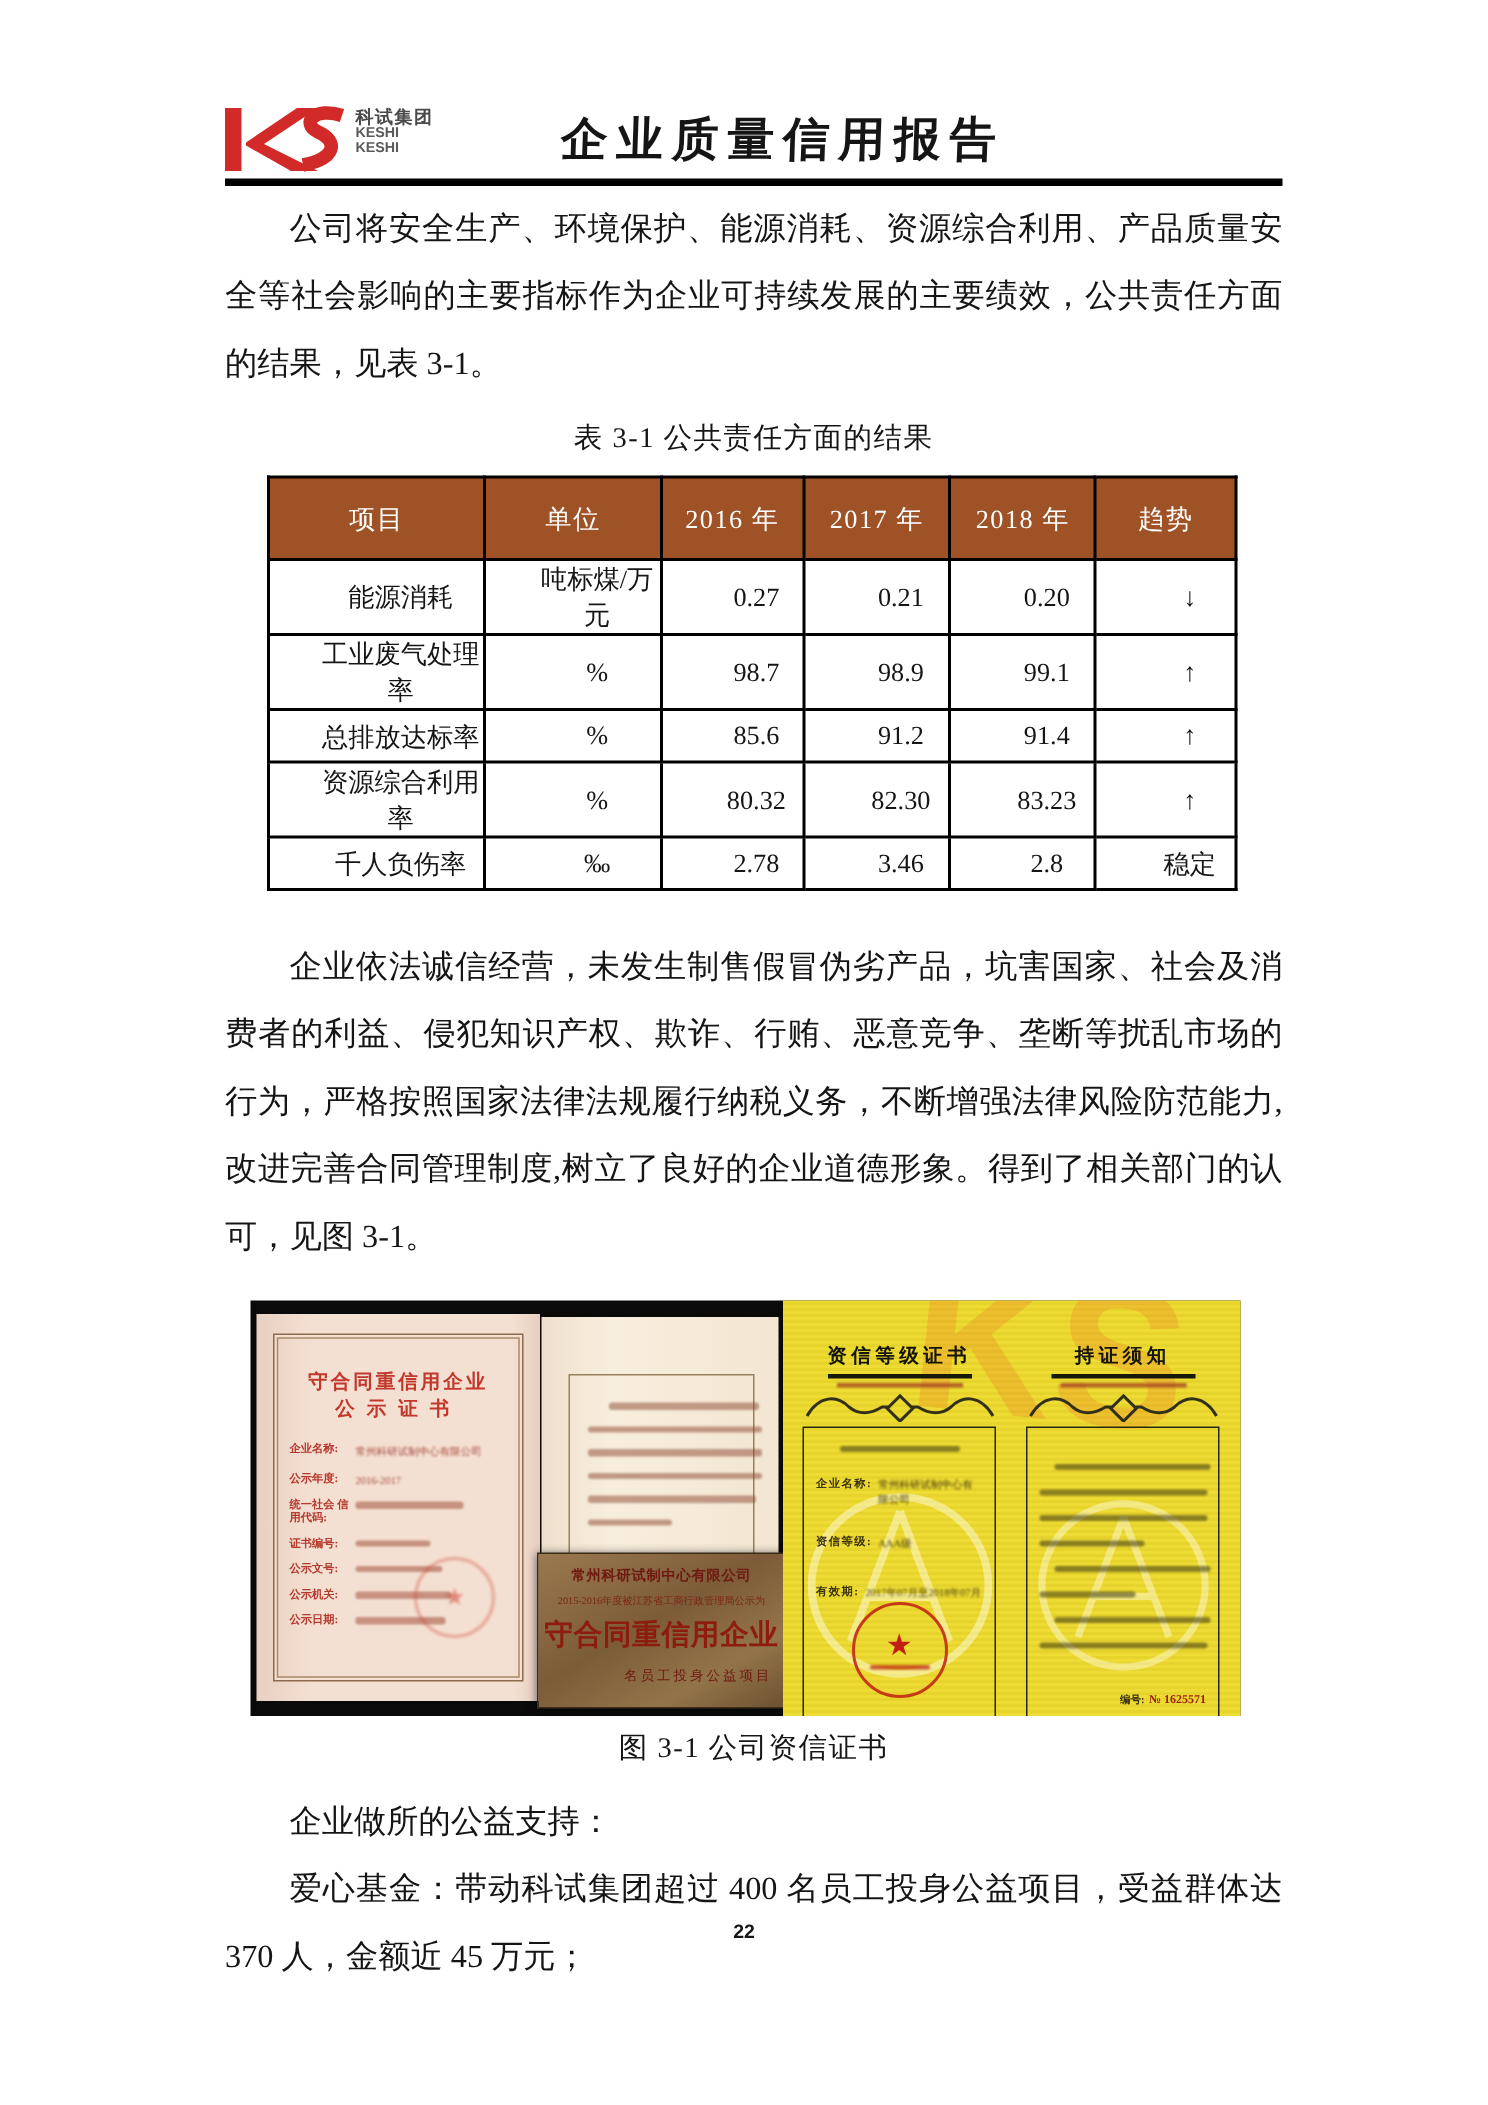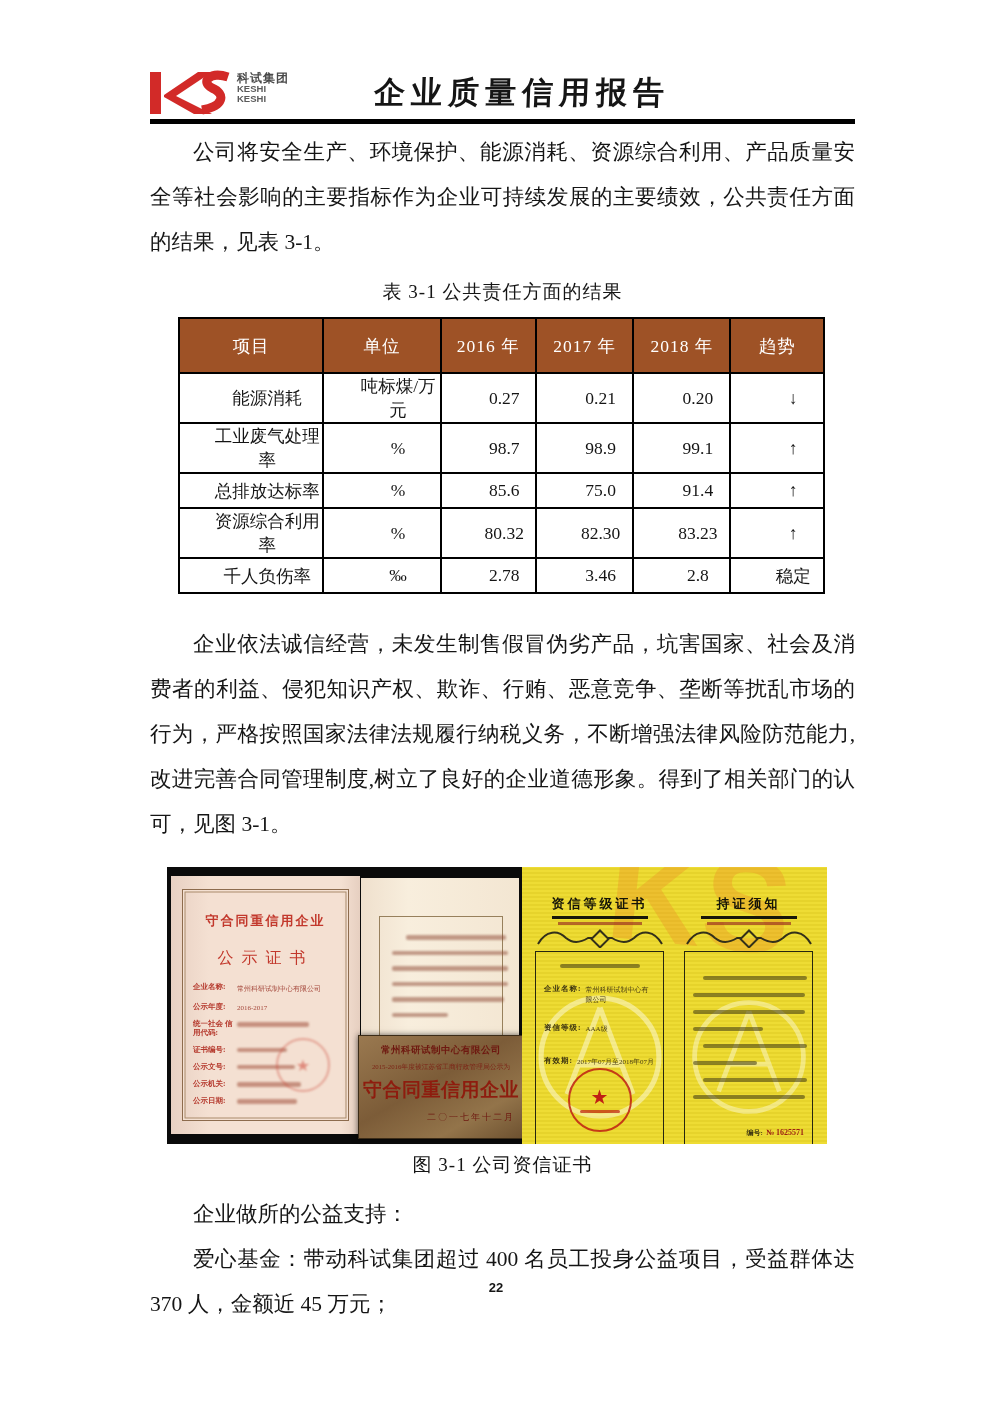--- a/index.html
+++ b/index.html
@@ -35,21 +35,21 @@
 
   
   .fig { position:relative; width:660px; height:277px; background:#0a0a0a; margin:20px 0 0 17px; }
   .pageL { position:absolute; left:4px; top:9px; width:189px; height:258px;
            background:linear-gradient(90deg,#e8d0c2,#f4e0d2 20%,#f4e0d2 90%,#e6cfc0); }
   .pageR { position:absolute; left:194px; top:11px; width:158px; height:254px;
            background:linear-gradient(90deg,#efe0cd,#f8eedd 30%,#f3e6d2); }
   .pl-inner { position:absolute; left:11px; right:11px; top:13px; bottom:13px;
               border:1px solid #8d6b4d; box-shadow:inset 0 0 0 1.5px #f4e0d2, inset 0 0 0 2.5px #a98a6a; }
   .pl-t1 { margin-top:22px; text-align:center; color:#c2382c; font-weight:bold; font-size:13px; letter-spacing:2px; filter:blur(.3px); }
-  .pl-t2 { margin-top:18px; text-align:center; color:#c2382c; font-weight:normal; font-size:16px; letter-spacing:8px; filter:blur(.3px); }
+  .pl-t2 { margin-top:0; text-align:center; color:#c2382c; font-weight:bold; font-size:13px; letter-spacing:8px; filter:blur(.3px); }
   .fields { margin:14px 8px 0 10px; }
   .frow { display:flex; align-items:flex-start; margin-bottom:8.5px; }
   .flab { width:44px; flex:none; font-size:7.5px; font-weight:bold; color:#b5392d; line-height:1.15; filter:blur(.3px); }
   .fval { font-size:7px; color:#a5483c; filter:blur(.7px); padding-top:1px; }
   .bar { height:4.5px; background:rgba(160,80,60,.55); border-radius:2px; filter:blur(.8px); margin-top:2px; }
   .stampL { position:absolute; right:18px; bottom:28px; width:54px; height:54px; border-radius:50%;
             border:2px solid rgba(205,70,55,.4); filter:blur(1.2px); display:flex;align-items:center;justify-content:center;
             color:rgba(205,70,55,.55); font-size:16px; }
   .pr-box { position:absolute; left:18px; right:16px; top:38px; height:160px; border:1px solid #97805c; padding:16px 12px; }
   .pr-box .bar { background:rgba(140,70,50,.5); margin-bottom:11px; }
@@ -143,21 +143,21 @@
         <td>%</td>
         <td>98.7</td>
         <td>98.9</td>
         <td>99.1</td>
         <td>↑</td>
       </tr>
       <tr>
         <td>总排放达标率</td>
         <td>%</td>
         <td>85.6</td>
-        <td>75.0</td>
+        <td>91.2</td>
         <td>91.4</td>
         <td>↑</td>
       </tr>
       <tr>
         <td>资源综合利用率</td>
         <td>%</td>
         <td>80.32</td>
         <td>82.30</td>
         <td>83.23</td>
         <td>↑</td>
@@ -225,21 +225,21 @@
         <div class="bar" style="width:116px"></div>
         <div class="bar" style="width:112px"></div>
         <div class="bar" style="width:56px"></div>
       </div>
     </div>
 
     <div class="plaque">
       <div class="pq1">常州科研试制中心有限公司</div>
       <div class="pq2">2015-2016年度被江苏省工商行政管理局公示为</div>
       <div class="pq3">守合同重信用企业</div>
-      <div class="pq4">二〇一七年十二月</div>
+      <div class="pq4">名员工投身公益项目</div>
     </div>
 
     <div class="yellow">
       <div class="ksmark">KS</div>
 
       <div class="panel panelL">
         <div class="pt">资信等级证书</div>
         <div class="pt-rule"></div>
         <div class="pt-sub"></div>
         <svg class="ribbon" width="128" height="20" viewBox="0 0 128 20">

